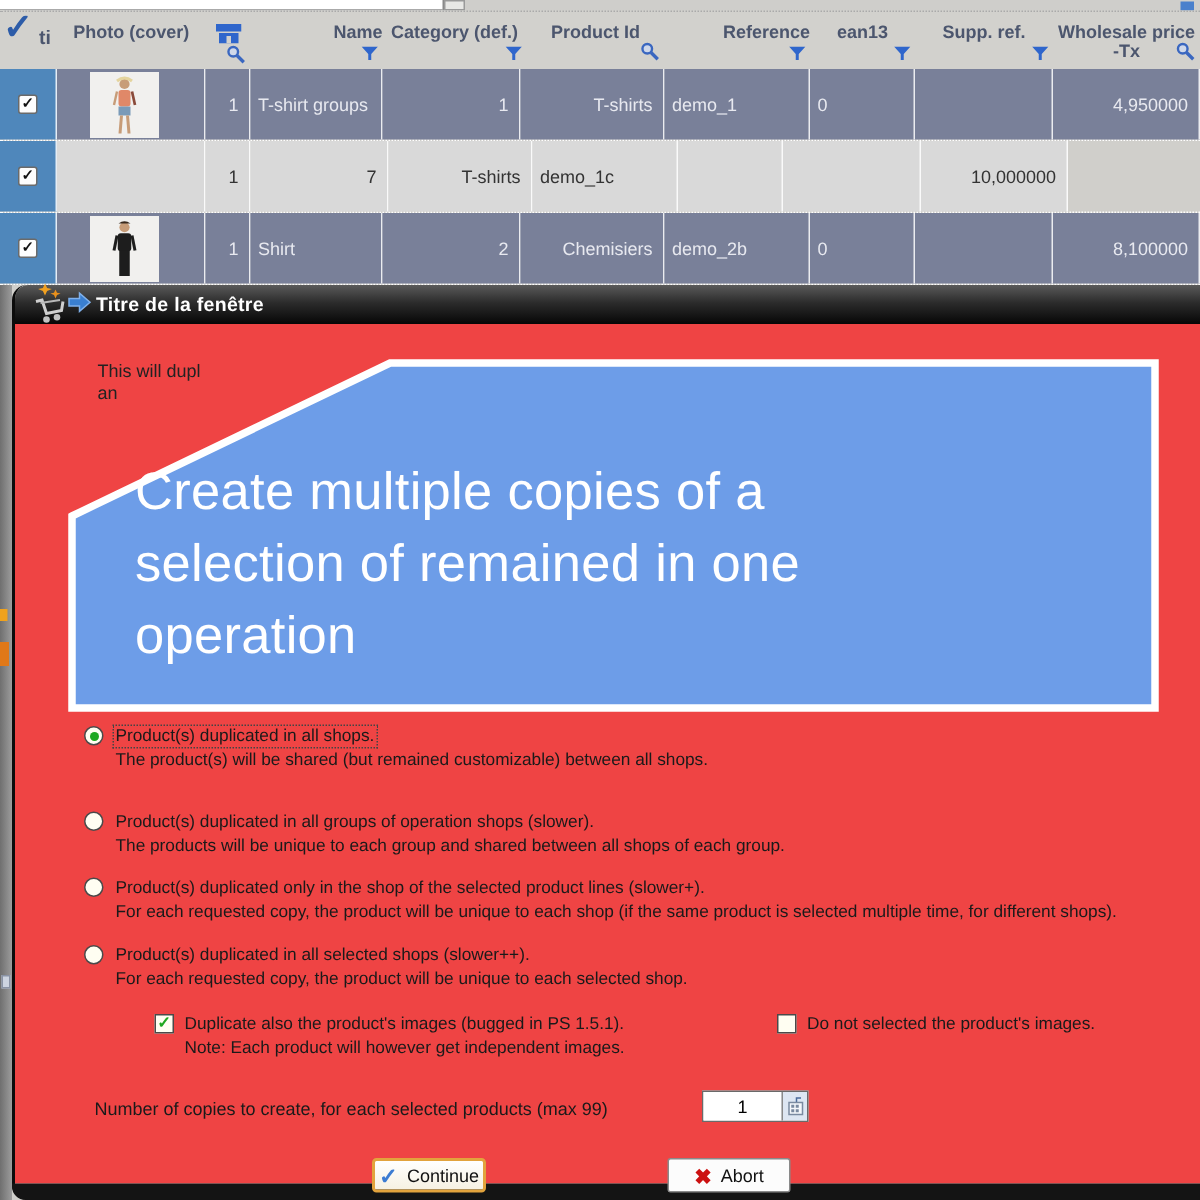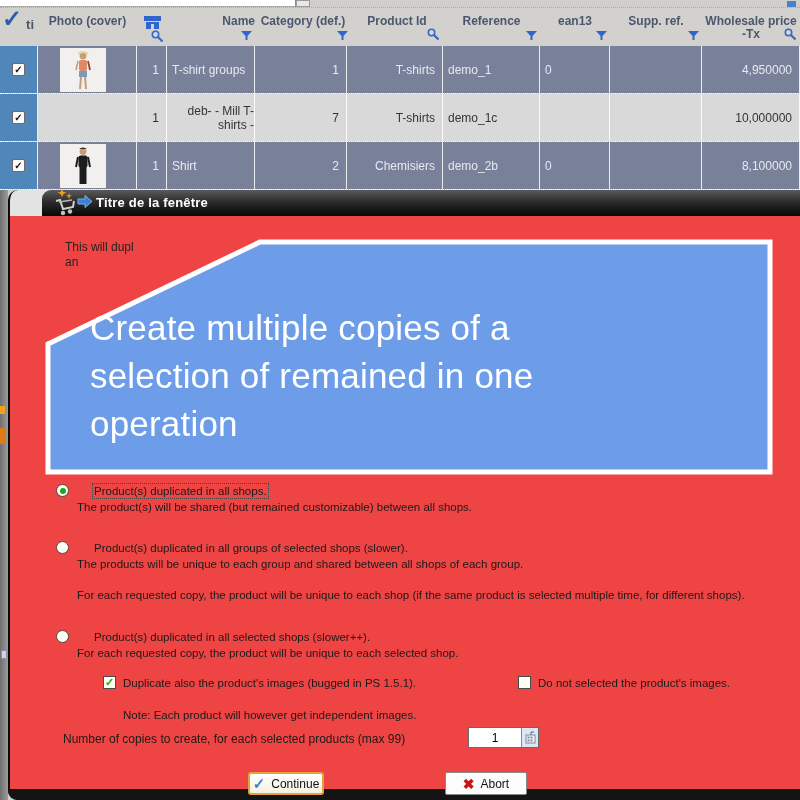--- a/index.html
+++ b/index.html
@@ -13,21 +13,21 @@
   .top-sliver .grip { position:absolute; left:296px; top:0; width:14px; height:7px;
     background:#e8e8e6; border:1px solid #9a9a9a; }
   .top-sliver .blue-mark { position:absolute; left:787px; top:1px; width:9px; height:6px; background:#4a80cc; }
 
   
   .table { position:absolute; left:0; top:7px; width:800px; }
   .thead { display:flex; height:39px; background:#d2d1cd; border-top:1px dotted #aaa; }
   .th { position:relative; font-size:12px; font-weight:bold; color:#4c566e; text-align:center;
     padding-top:7px; line-height:13px; }
   .c0{width:38px;} .c1{width:99px;} .c2{width:30px;} .c3{width:88px;text-align:right;} .c4{width:92px;}
-  .c5{width:96px;} .c6{width:97px;} .c7{width:70px;} .c8{width:92px;} .c9{width:98px;}
+  .c5{width:96px;} .c6{width:97px;text-align:right;} .c7{width:70px;} .c8{width:92px;} .c9{width:98px;}
   .th .corner-icon { position:absolute; right:3px; bottom:2px; }
   .big-check { position:absolute; left:2px; top:4px; font-size:24px; font-weight:900; color:#2d5ca8; }
   .ti-label { position:absolute; right:4px; top:10px; font-size:13px; }
   .store-wrap { position:absolute; left:7px; top:8px; }
   .store-mag { position:absolute; left:14px; top:22px; }
 
   .trow { display:flex; height:48px; border-bottom:1px dotted #fff; }
   .td { display:flex; align-items:center; font-size:12px; border-right:1px solid rgba(255,255,255,.85); }
   .row-dark .td { background:#798099; color:#e8e9f0; }
   .row-light .td { background:#d9d9d9; color:#333; }
@@ -41,50 +41,50 @@
 
   
   .left-strip { position:absolute; left:0; top:190px; width:8px; height:610px;
     background:linear-gradient(to right,#6f6f6f,#9c9c9c); }
   .left-strip .o1 { position:absolute; left:0; top:216px; width:5px; height:8px; background:#f0a21c; }
   .left-strip .o2 { position:absolute; left:0; top:238px; width:6px; height:16px; background:#e07818; }
   .left-strip .sq { position:absolute; left:1px; top:460px; width:6px; height:9px; background:#cdd4e0; border:1px solid #8a93a5; }
 
   
   .dialog { position:absolute; left:8px; top:190px; width:792px; height:610px;
-    border-left:2px solid #0b0b0b; border-radius:10px 0 0 10px; background:#e3e3e3;padding-left:32px; }
+    border-left:2px solid #0b0b0b; border-radius:10px 0 0 10px; background:#e3e3e3; }
   .titlebar { position:relative; height:26px; border-radius:9px 0 0 0;
     background:linear-gradient(#5a5a5a,#2c2c2c 45%,#060606); }
   .titlebar .title { position:absolute; left:54px; top:5px; color:#fff; font-size:13px; font-weight:600;
     letter-spacing:.2px; }
   .title-icon { position:absolute; left:6px; top:-3px; }
   .dlg-body { position:absolute; left:0; top:26px; right:0; bottom:11px; background:#ef4444; font-size:12px; color:#1a1a1a; }
   .bottom-bar { position:absolute; left:-2px; bottom:0; width:794px; height:11px; background:#141414;
     border-radius:0 0 0 9px; }
 
   .hidden-text { position:absolute; left:55px; top:24px; z-index:1; font-size:12px; line-height:15px; color:#222; }
   .banner-svg { position:absolute; left:30px; top:18px; z-index:2; }
   .banner-text { position:absolute; left:80px; top:88px; z-index:3; width:560px;
     font-size:35px; line-height:48px; color:#fff; white-space:pre-line; letter-spacing:.2px; }
 
   .option { position:absolute; left:46px; z-index:4; }
   .opt-row { display:flex; align-items:center; }
   .radio { width:13px; height:13px; border:1px solid #4a4a4a; border-radius:50%; background:#fffef2;
     display:flex; align-items:center; justify-content:center; flex:none; }
   .radio .dot { width:6px; height:6px; border-radius:50%; background:#1fa81f; }
-  .opt-label { margin-left:25px; font-size:11.5px; white-space:nowrap;text-align:right; }
+  .opt-label { margin-left:8px; font-size:11.5px; white-space:nowrap;text-align:right; }
   .opt-label.focused { outline:1px dotted #444; outline-offset:1px; }
   .opt-sub { margin-left:21px; margin-top:4px; font-size:11.5px; white-space:nowrap; }
 
   .cbx-block { position:absolute; z-index:4; }
   .cbx-row { display:flex; align-items:center; }
   .cbx { width:13px; height:13px; border:1px solid #4a4a4a; background:#fffef2; flex:none;
     font-size:11px; font-weight:900; color:#1fa81f; line-height:11px; text-align:center; }
   .cbx-label { margin-left:7px; font-size:11.5px; white-space:nowrap; }
-  .cbx-sub { margin-left:20px; margin-top:20px; font-size:11.5px; white-space:nowrap; }
+  .cbx-sub { margin-left:20px; margin-top:4px; font-size:11.5px; white-space:nowrap; }
 
   .copies-label { position:absolute; left:53px; top:516px; z-index:4; font-size:12px; }
   .copies-group { position:absolute; left:458px; top:511px; z-index:4; display:flex;
     border:1px solid #6a6a6a; background:#fff; height:21px; }
   .copies-field { width:52px; height:19px; border:none; text-align:center; font-size:12px;
     font-family:"Liberation Sans", sans-serif; background:#fff; }
   .spin-btn { width:17px; height:19px; background:#dde6f2; border-left:1px solid #8a8a8a;
     display:flex; align-items:center; justify-content:center; }
 
   .btn { position:absolute; top:556px; z-index:4; height:23px; display:flex; align-items:center;
@@ -214,21 +214,20 @@
     <div class="td c8 al"></div>
     <div class="td c9 ar">4,950000</div>
   </div>
 
   <div class="trow row-light">
     <div class="td c0 sel">
       <span class="rowcheck">✓</span>
     </div>
     <div class="td c1"></div>
     <div class="td c2 ar">1</div>
-    <div class="td c3 al">deb- - Mill T-shirts -</div>
     <div class="td c4 ar">7</div>
     <div class="td c5 ar">T-shirts</div>
     <div class="td c6 al">demo_1c</div>
     <div class="td c7 al"></div>
     <div class="td c8 al"></div>
     <div class="td c9 ar">10,000000</div>
   </div>
 
   <div class="trow row-dark">
     <div class="td c0 sel">
@@ -299,26 +298,30 @@
             <span class="dot"></span>
           </span>
         <span class="opt-label focused">Product(s) duplicated in all shops.</span>
       </div>
       <div class="opt-sub">The product(s) will be shared (but remained customizable) between all shops.</div>
     </div>
 
     <div class="option" style="top:325px">
       <div class="opt-row">
         <span class="radio"></span>
-        <span class="opt-label">Product(s) duplicated in all groups of selected shops (slower).</span>
+        <span class="opt-label">Product(s) duplicated in all groups of operation shops (slower).</span>
       </div>
       <div class="opt-sub">The products will be unique to each group and shared between all shops of each group.</div>
     </div>
 
     <div class="option" style="top:369px">
+      <div class="opt-row">
+        <span class="radio"></span>
+        <span class="opt-label">Product(s) duplicated only in the shop of the selected product lines (slower+).</span>
+      </div>
       <div class="opt-sub">For each requested copy, the product will be unique to each shop (if the same product is selected multiple time, for different shops).</div>
     </div>
 
     <div class="option" style="top:414px">
       <div class="opt-row">
         <span class="radio"></span>
         <span class="opt-label">Product(s) duplicated in all selected shops (slower++).</span>
       </div>
       <div class="opt-sub">For each requested copy, the product will be unique to each selected shop.</div>
     </div>

